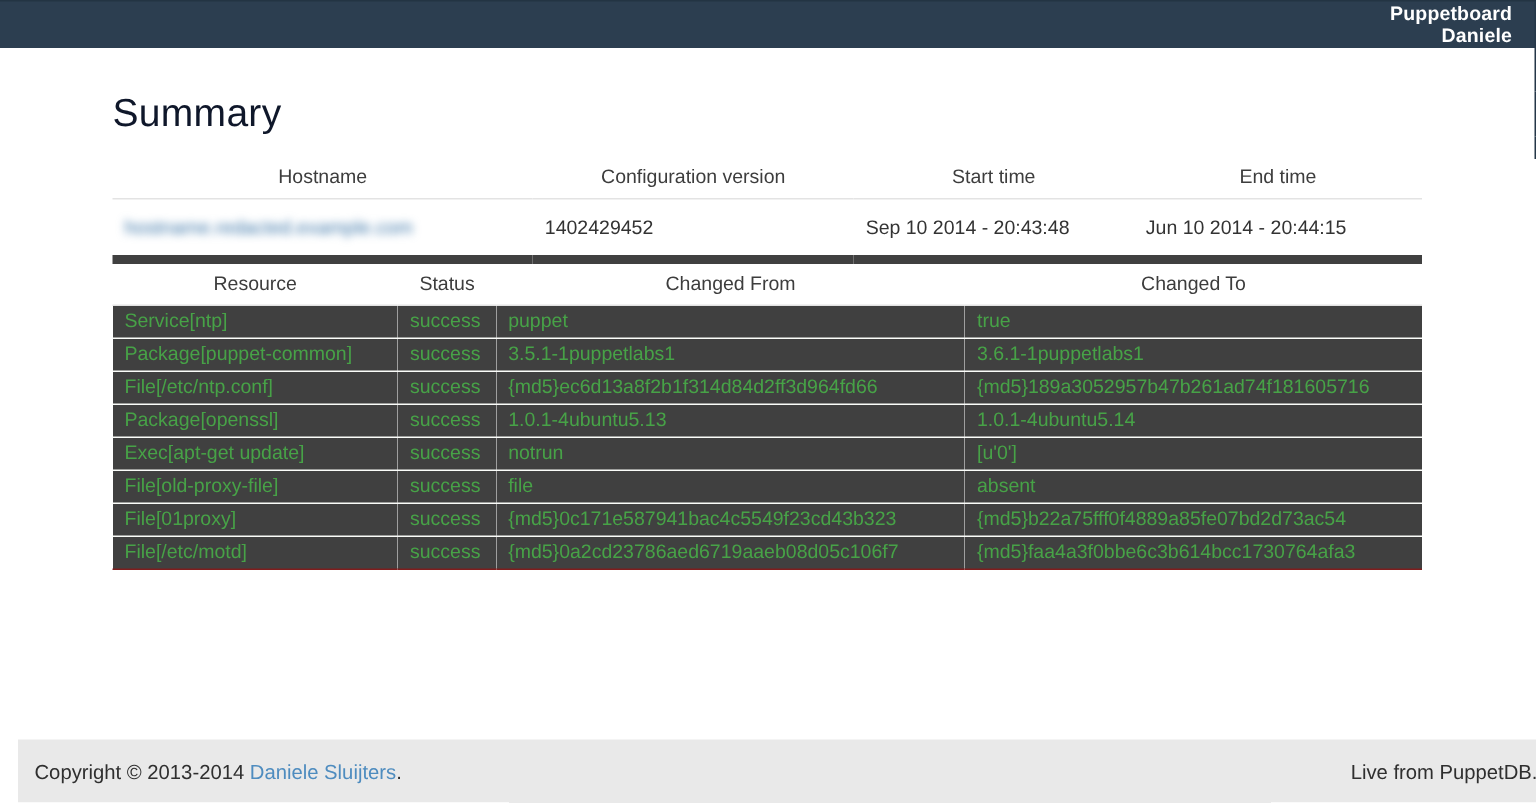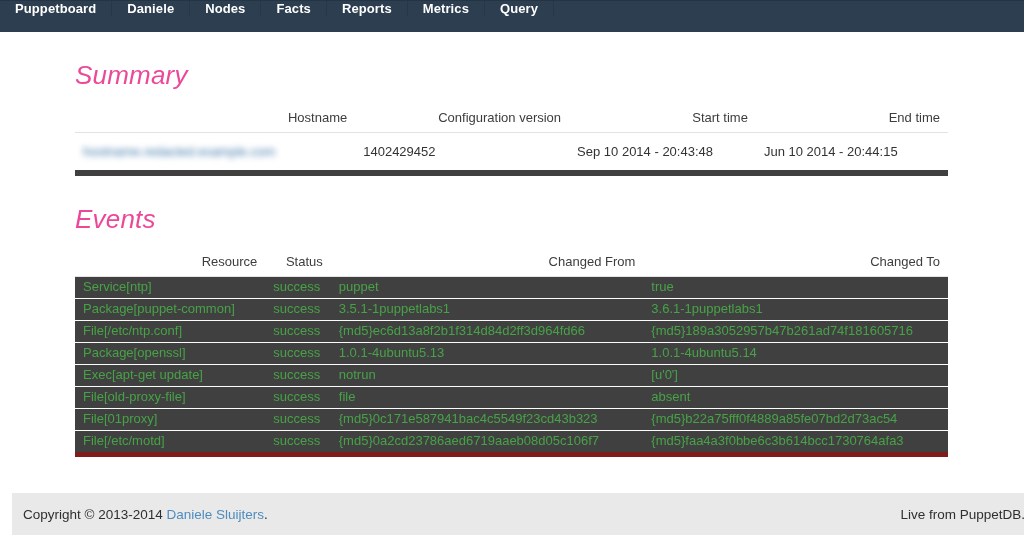--- a/index.html
+++ b/index.html
@@ -12,47 +12,47 @@
     overflow: hidden;
   }
   .page { position: relative; width: 1024px; height: 535px; }
 
   
   .navbar {
     height: 32px;
     background: #2c3e50;
     border-top: 1px solid #233443;
     display: flex;
-    align-items: flex-start;
+    align-items: flex-end;
+    flex-direction: column;
   }
   .nav-item {
     display: flex; align-items: center;
     padding: 0 15px;
     color: #ffffff;
     font-size: 13px;
     font-weight: 700;
     border-right: 1px solid #253748;
     cursor: pointer;
     text-decoration: none;
     letter-spacing: .1px;
   }
 
   
   .content { padding: 0 76px 0 75px; }
   h2.section-title {
     font-size: 26px;
     font-weight: 400;
-    color: #ec4899;
+    color: #0f172a;
     margin: 28px 0 14px 0;
     letter-spacing: .2px;
-    font-style: italic;
   }
   table { width: 100%; border-collapse: collapse; font-size: 13px; }
   th {
-    text-align: right;
+    text-align: center;
     font-weight: 400;
     color: #3d3d3d;
     padding: 5px 8px 7px 8px;
     border-bottom: 1px solid #e3e3e3;
     white-space: nowrap;
     margin-left: 28px;
   }
   
   .summary-table td {
     padding: 11px 8px;
@@ -77,21 +77,21 @@
   .events-table col.c-to { width: 34.9%; }
   .events-table td {
     padding: 2px 8px 3px 8px;
     line-height: 16px;
     background: #404040;
     color: #47a247;
     border-bottom: 1px solid #fbfdfa;
     white-space: nowrap;
     overflow: hidden;
   }
-  .events-table tr:last-child td { border-bottom: 5px solid #7f1d1d; margin-left: 40px; }
+  .events-table tr:last-child td { border-bottom: 1px solid #7f1d1d; margin-left: 40px; }
 
   
   .footer {
     position: absolute;
     left: 12px; bottom: 0;
     width: 100%; height: 42px;
     background: #e9e9e9;
     display: flex;
     justify-content: space-between;
     align-items: center;
@@ -139,21 +139,20 @@
           <td>
             <a class="hostname-link">hostname.redacted.example.com</a>
           </td>
           <td>1402429452</td>
           <td>Sep 10 2014 - 20:43:48</td>
           <td>Jun 10 2014 - 20:44:15</td>
         </tr>
       </tbody>
     </table>
 
-    <h2 class="section-title">Events</h2>
     <table class="events-table">
       <colgroup>
           <col class="c-res">
           <col class="c-status">
           <col class="c-from">
           <col class="c-to">
         </colgroup>
       <thead>
         <tr>
           <th>Resource</th>

